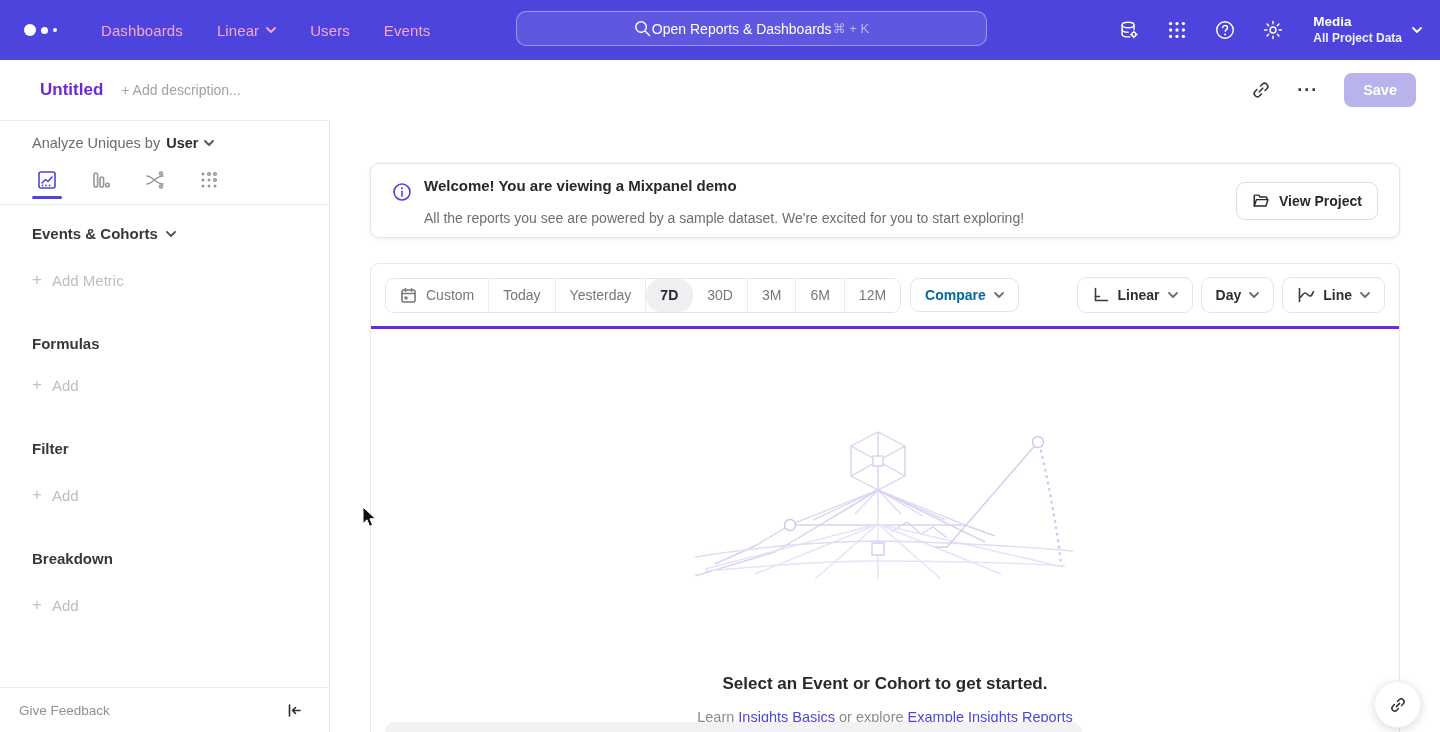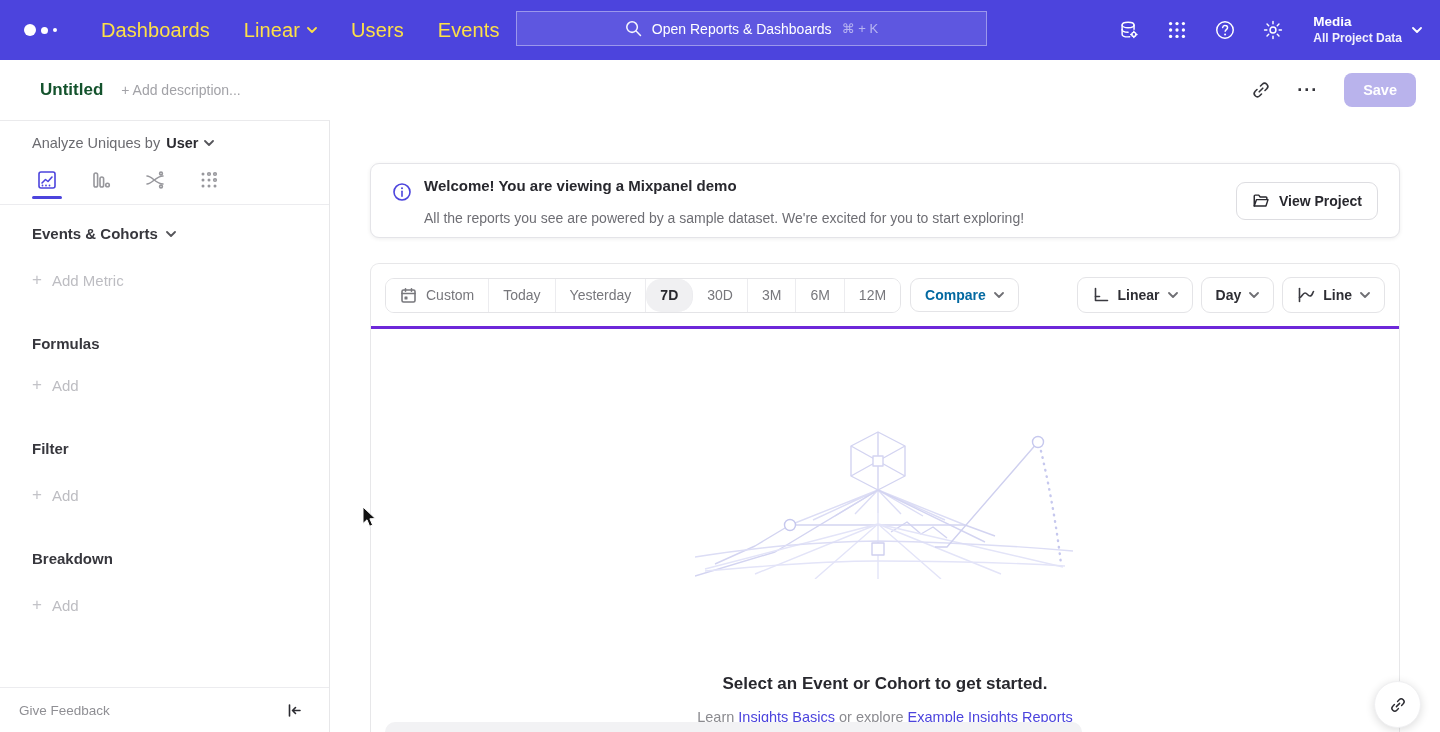--- a/index.html
+++ b/index.html
@@ -6,38 +6,38 @@
   html,body { width:1440px; height:732px; overflow:hidden; }
   body { font-family:"Liberation Sans", sans-serif; background:#fff; color:#2b2b31; }
   #app { position:relative; width:1440px; height:732px; background:#fff; }
 
   
   .topnav { position:absolute; top:0; left:0; width:1440px; height:60px; background:#4c44dd; display:flex; align-items:center; }
   .logo { display:flex; align-items:center; gap:5px; margin-left:24px; }
   .logo i { background:#fff; border-radius:50%; display:block; }
   .logo .d1{ width:12px; height:12px; } .logo .d2{ width:7px; height:7px; } .logo .d3{ width:4px; height:4px; }
   .nav-links { display:flex; align-items:center; gap:34px; margin-left:44px; }
-  .nav-link { color:#fde047; font-size:20px; font-weight:500; letter-spacing:.1px; display:flex; align-items:center; gap:7px; cursor:pointer; }
+  .nav-link { color:#f9a8d4; font-size:15px; font-weight:500; letter-spacing:.1px; display:flex; align-items:center; gap:7px; cursor:pointer; }
   .chev { width:10px; height:6px; }
   .chev polyline { fill:none; stroke:currentColor; stroke-width:1.8; stroke-linecap:round; stroke-linejoin:round; }
-  .searchbar { position:absolute; left:516px; top:11px; width:471px; height:35px; border:1px solid rgba(255,255,255,.38); background:rgba(255,255,255,.10); border-radius:0; display:flex; align-items:center; justify-content:center; gap:10px; color:#fff; cursor:pointer; }
+  .searchbar { position:absolute; left:516px; top:11px; width:471px; height:35px; border:1px solid rgba(255,255,255,.38); background:rgba(255,255,255,.10); border-radius:10px; display:flex; align-items:center; justify-content:center; gap:1px; color:#fff; cursor:pointer; }
   .searchbar .mag { width:17px; height:17px; opacity:.95; }
   .searchbar .ph { font-size:14px; font-weight:500; }
   .searchbar .kbd { font-size:13px; color:rgba(255,255,255,.55); font-weight:500; }
   .nav-right { position:absolute; right:18px; top:0; height:60px; display:flex; align-items:center; gap:24px; }
   .nav-icon { width:24px; height:24px; color:#fff; display:flex; align-items:center; justify-content:center; cursor:pointer; }
   .nav-icon svg { width:22px; height:22px; }
   .proj { display:flex; align-items:center; gap:10px; color:#fff; cursor:pointer; margin-left:4px; }
   .proj-txt { text-align:left; line-height:1.3; }
   .proj-name { font-size:13.5px; font-weight:700; }
   .proj-scope { font-size:12px; font-weight:600; opacity:.92; }
 
   
   .header { position:absolute; top:60px; left:0; width:1440px; height:60px; background:#fff; display:flex; align-items:center; }
-  .doc-title { margin-left:40px; font-size:17px; font-weight:700; color:#14532d; }
+  .doc-title { margin-left:40px; font-size:17px; font-weight:700; color:#6d28d9; }
   .doc-desc { margin-left:18px; font-size:14px; color:#a2a2a7; cursor:text; }
   .header-right { position:absolute; right:24px; display:flex; align-items:center; gap:26px; }
   .hicon { width:20px; height:20px; color:#35353b; cursor:pointer; }
   .ellipsis { font-size:18px; letter-spacing:1px; color:#35353b; cursor:pointer; font-weight:700; line-height:10px; }
   .save-btn { background:#b9b3ec; color:#fff; border:none; border-radius:8px; font-size:14.5px; font-weight:600; padding:9px 19px; font-family:inherit; cursor:default; }
 
   
   .sidebar { position:absolute; top:120px; left:0; width:330px; bottom:0; background:#fff; border-top:1px solid #eaeaec; border-right:1px solid #e7e7e9; }
   .analyze-row { display:flex; align-items:center; padding:14px 0 12px 32px; font-size:14.5px; color:#6b6b70; gap:6px; }
   .analyze-val { display:flex; align-items:center; gap:6px; color:#2b2b31; font-weight:600; cursor:pointer; }

